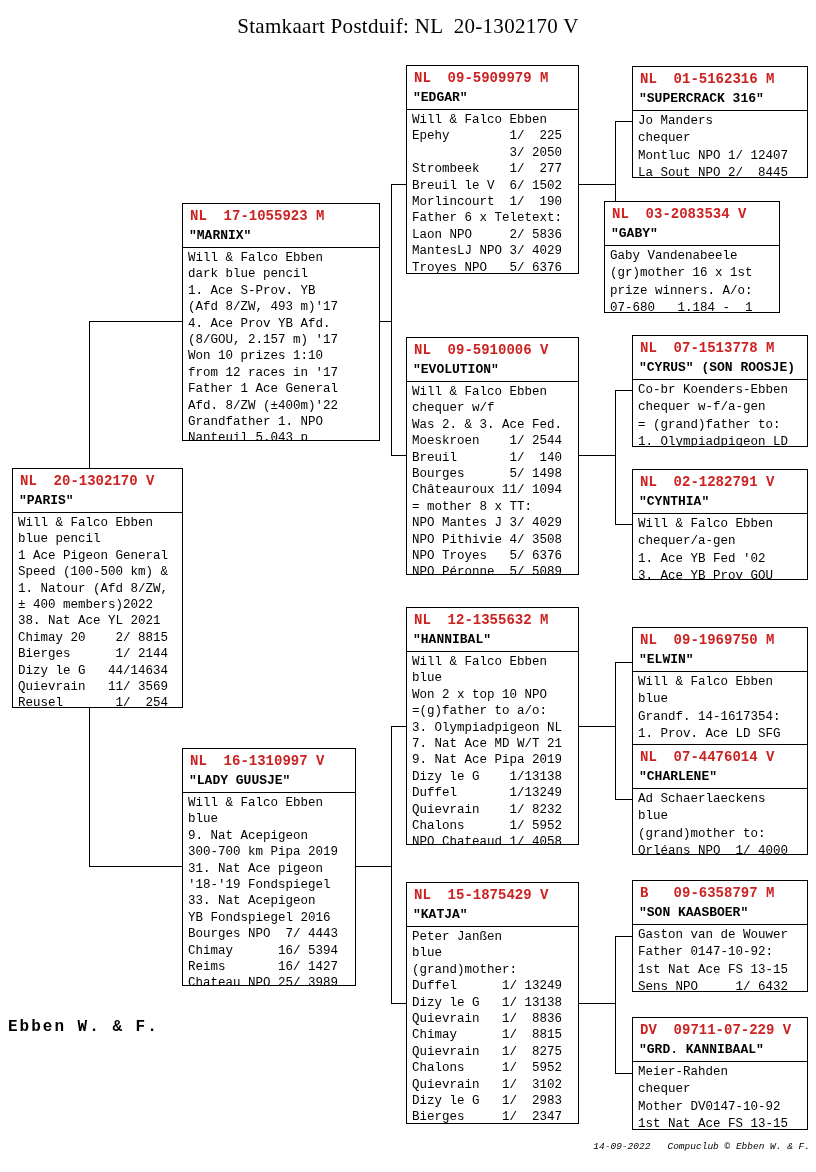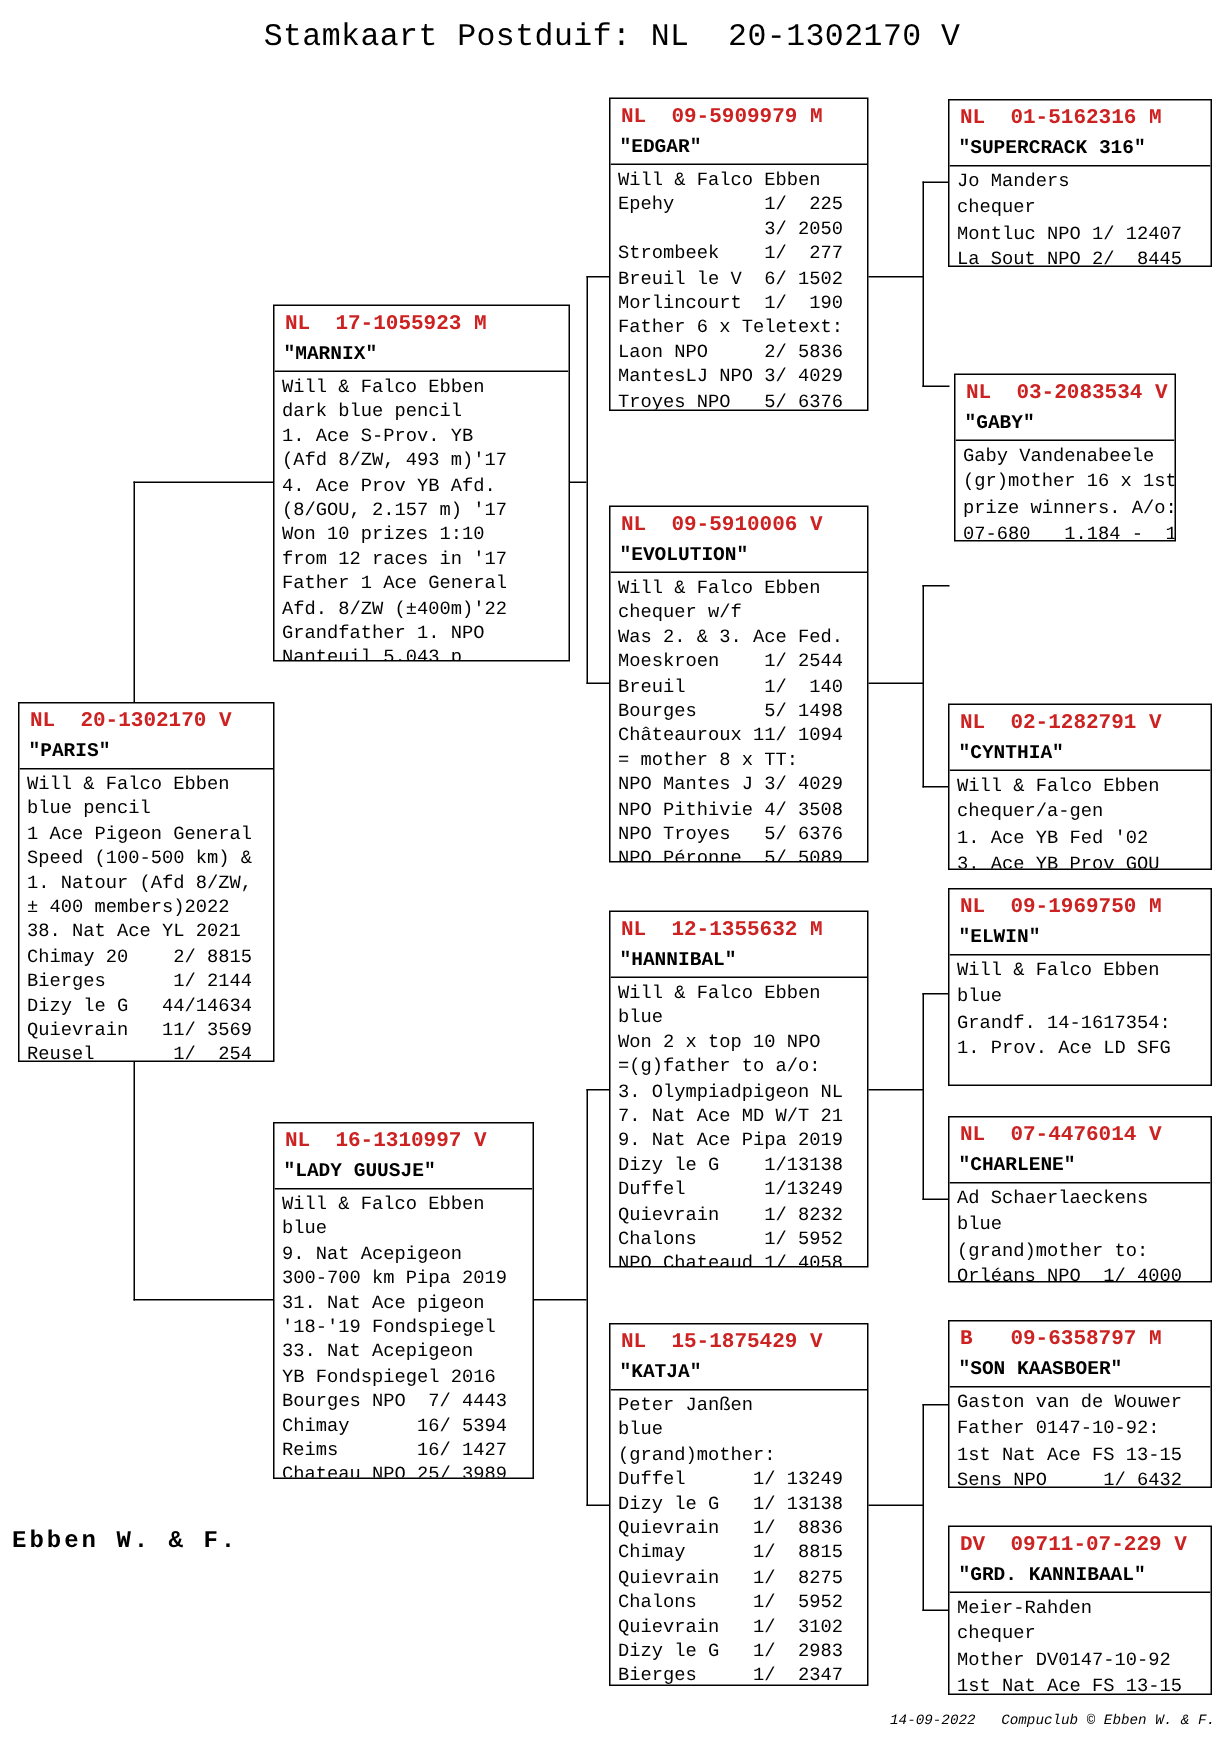--- a/index.html
+++ b/index.html
@@ -3,21 +3,21 @@
 <meta charset="utf-8">
 <style>
   html,body { margin:0; padding:0; background:#ffffff; }
   #page {
     position:relative; width:816px; height:1172px; background:#ffffff;
     font-family:"Liberation Mono","DejaVu Sans Mono",monospace;
     color:#000;
   }
   #page-title {
     position:absolute; left:0; right:0; top:14px; text-align:center;
-    font-family:Liberation Mono, monospace;
+    font-family:Liberation Serif, serif;
     font-size:21px; letter-spacing:0.3px; white-space:pre;
   }
   .line { position:absolute; background:var(--line-black,#000); z-index:1; }
   .line.h { height:1px; }
   .line.v { width:1px; }
   .box {
     position:absolute; background:#fff; border:1px solid #000; z-index:2;
     box-sizing:border-box; overflow:hidden;
   }
   .box .ring {
@@ -34,24 +34,24 @@
   }
   .box.small .content { line-height:17.4px; }
   #box-paris      { left:12px;  top:468px;  width:171px; height:240px; }
   #box-marnix     { left:182px; top:203px;  width:198px; height:238px; }
   #box-ladyguusje { left:182px; top:748px;  width:174px; height:238px; }
   #box-edgar      { left:406px; top:65px;   width:173px; height:209px; }
   #box-evolution  { left:406px; top:337px;  width:173px; height:238px; }
   #box-hannibal   { left:406px; top:607px;  width:173px; height:238px; }
   #box-katja      { left:406px; top:882px;  width:173px; height:242px; }
   #box-supercrack { left:632px; top:66px;   width:176px; height:112px; }
-  #box-gaby       { left:636px; top:201px;  width:148px; height:112px;margin-top:48px; }
+  #box-gaby       { left:604px; top:201px;  width:176px; height:112px; }
   #box-cyrus      { left:632px; top:335px;  width:176px; height:112px; }
   #box-cynthia    { left:632px; top:469px;  width:176px; height:111px; }
-  #box-elwin      { left:632px; top:592px;  width:176px; height:132px; }
+  #box-elwin      { left:632px; top:627px;  width:176px; height:132px; }
   #box-charlene   { left:632px; top:744px;  width:176px; height:111px; }
   #box-kaasboer   { left:632px; top:880px;  width:176px; height:112px; }
   #box-kannibaal  { left:632px; top:1017px; width:176px; height:113px; }
   #footer-owner { position:absolute; left:8px; top:1018px; }
   #footer-owner .owner-name {
     font-weight:bold; font-size:16px; letter-spacing:2px; margin-bottom:8px;
     white-space:pre;
   }
   #footer-owner .owner-line { font-size:13px; line-height:16.6px; white-space:pre; }
   #footer-credit {
@@ -141,20 +141,25 @@
   <div class="box small" id="box-supercrack">
     <div class="ring">NL  01-5162316 M</div>
     <div class="name">"SUPERCRACK 316"</div>
     <div class="content"><div class="ln">Jo Manders</div><div class="ln">chequer</div><div class="ln">Montluc NPO 1/ 12407</div><div class="ln">La Sout NPO 2/  8445</div></div>
   </div>
   <div class="box small" id="box-gaby">
     <div class="ring">NL  03-2083534 V</div>
     <div class="name">"GABY"</div>
     <div class="content"><div class="ln">Gaby Vandenabeele</div><div class="ln">(gr)mother 16 x 1st</div><div class="ln">prize winners. A/o:</div><div class="ln">07-680   1.184 -  1</div></div>
   </div>
+  <div class="box small" id="box-cyrus">
+    <div class="ring">NL  07-1513778 M</div>
+    <div class="name">"CYRUS" (SON ROOSJE)</div>
+    <div class="content"><div class="ln">Co-br Koenders-Ebben</div><div class="ln">chequer w-f/a-gen</div><div class="ln">= (grand)father to:</div><div class="ln">1. Olympiadpigeon LD</div></div>
+  </div>
   <div class="box small" id="box-cynthia">
     <div class="ring">NL  02-1282791 V</div>
     <div class="name">"CYNTHIA"</div>
     <div class="content"><div class="ln">Will &amp; Falco Ebben</div><div class="ln">chequer/a-gen</div><div class="ln">1. Ace YB Fed '02</div><div class="ln">3. Ace YB Prov GOU</div></div>
   </div>
   <div class="box small" id="box-elwin">
     <div class="ring">NL  09-1969750 M</div>
     <div class="name">"ELWIN"</div>
     <div class="content"><div class="ln">Will &amp; Falco Ebben</div><div class="ln">blue</div><div class="ln">Grandf. 14-1617354:</div><div class="ln">1. Prov. Ace LD SFG</div></div>
   </div>

